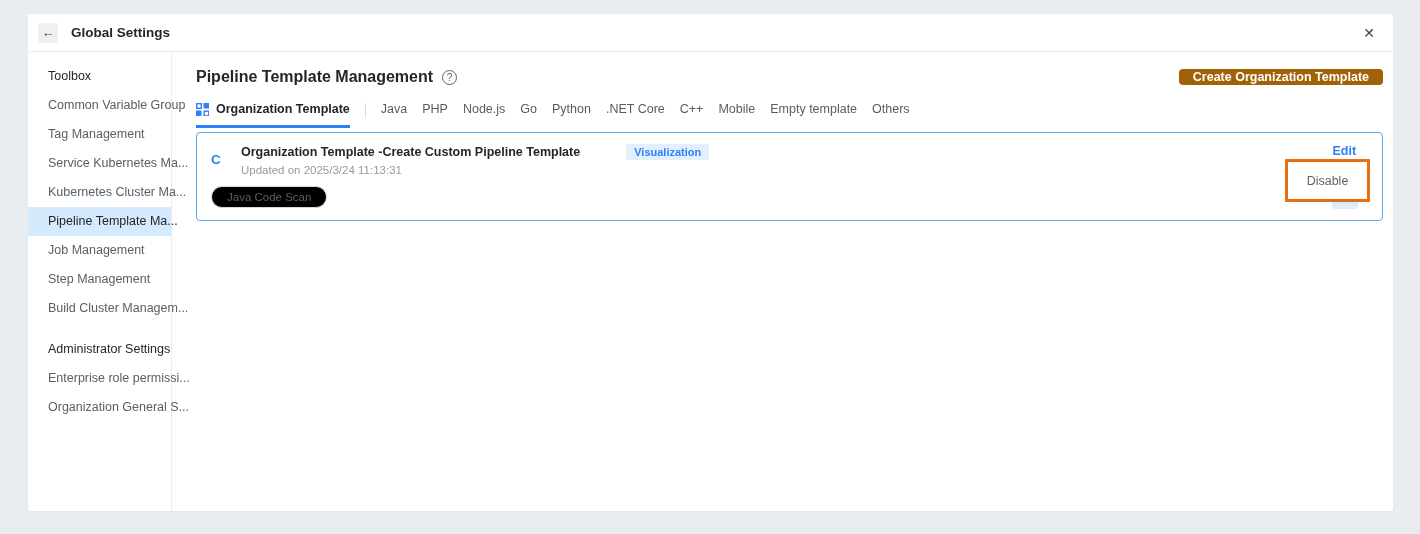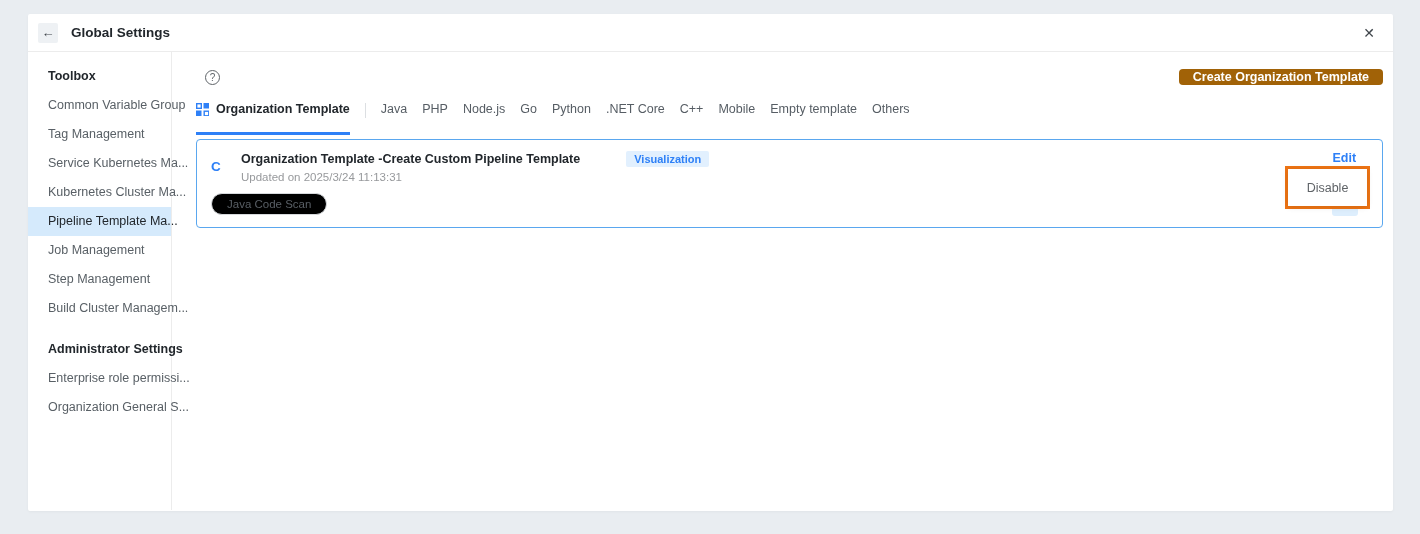--- a/index.html
+++ b/index.html
@@ -26,21 +26,21 @@
     display:flex; align-items:center; justify-content:center;
     font-size:13px; color:#3f454b; cursor:pointer;
   }
   .win-title { margin-left:13px; font-size:13.5px; font-weight:bold; color:#22272c; }
   .close-btn { margin-left:auto; font-size:14px; color:#3f454b; cursor:pointer; line-height:1; }
   
   .win-body { display:flex; height:458px; }
   .sidebar { width:144px; border-right:1px solid #ececec; padding-top:10px; flex-shrink:0; }
   .side-header {
     height:29px; line-height:29px; padding-left:20px;
-    font-size:12.5px; font-weight:bold; color:#22272c; white-space:nowrap;
+    font-size:12.5px; font-weight:normal; color:#22272c; white-space:nowrap;
   }
   .side-item {
     height:29px; line-height:29px; padding-left:20px;
     font-size:12.5px; color:#596066; white-space:nowrap; cursor:pointer;
   }
   .side-item.selected { background:#d5eafc; color:#22272c; font-weight:normal; }
   .side-gap { height:12px; }
   
   .main { flex:1; padding:12px 10px 0 24px; position:relative; }
   .title-row { display:flex; align-items:center; height:26px; }
@@ -54,21 +54,21 @@
     margin-left:auto; background:#a16207; color:#ffffff;
     font-family:"Liberation Sans", sans-serif;
     font-size:12.5px; font-weight:bold; border:none; border-radius:4px;
     height:16px; padding:0 14px; cursor:pointer;
   }
   
   .tabs-row { display:flex; align-items:flex-start; margin-top:12px; gap:15px; }
   .tab-active {
     display:flex; align-items:center; gap:7px;
     font-size:12.5px; font-weight:bold; color:#22272c;
-    padding-bottom:16px; border-bottom:3px solid #2e80f7; cursor:pointer;
+    padding-bottom:9px; border-bottom:3px solid #2e80f7; cursor:pointer;
   }
   .tab {
     font-size:12.5px; color:#565d64; padding-bottom:9px;
     border-bottom:3px solid transparent; cursor:pointer; white-space:nowrap;
   }
   .tab-sep { width:1px; height:15px; background:#dcdfe2; margin-top:1px; }
   .grid-icon { display:block; }
   
   .card {
     margin-top:4px; height:89px; position:relative;
@@ -136,20 +136,21 @@
       <div class="side-item">Build Cluster Managem...</div>
       <div class="side-gap"></div>
       <div class="side-header">Administrator Settings</div>
       <div class="side-item">Enterprise role permissi...</div>
       <div class="side-item">Organization General S...</div>
     </div>
 
     <div class="main">
 
       <div class="title-row">
+        <div class="page-title">Pipeline Template Management</div>
         <div class="help-icon">
           <span>?</span>
         </div>
         <button class="create-btn">Create Organization Template</button>
       </div>
 
       <div class="tabs-row">
         <div class="tab-active">
           <svg class="grid-icon" width="13" height="13" viewBox="0 0 13 13">
             <rect x="0.7" y="0.7" width="4.6" height="4.6" fill="none" stroke="#2e80f7" stroke-width="1.4"></rect>

